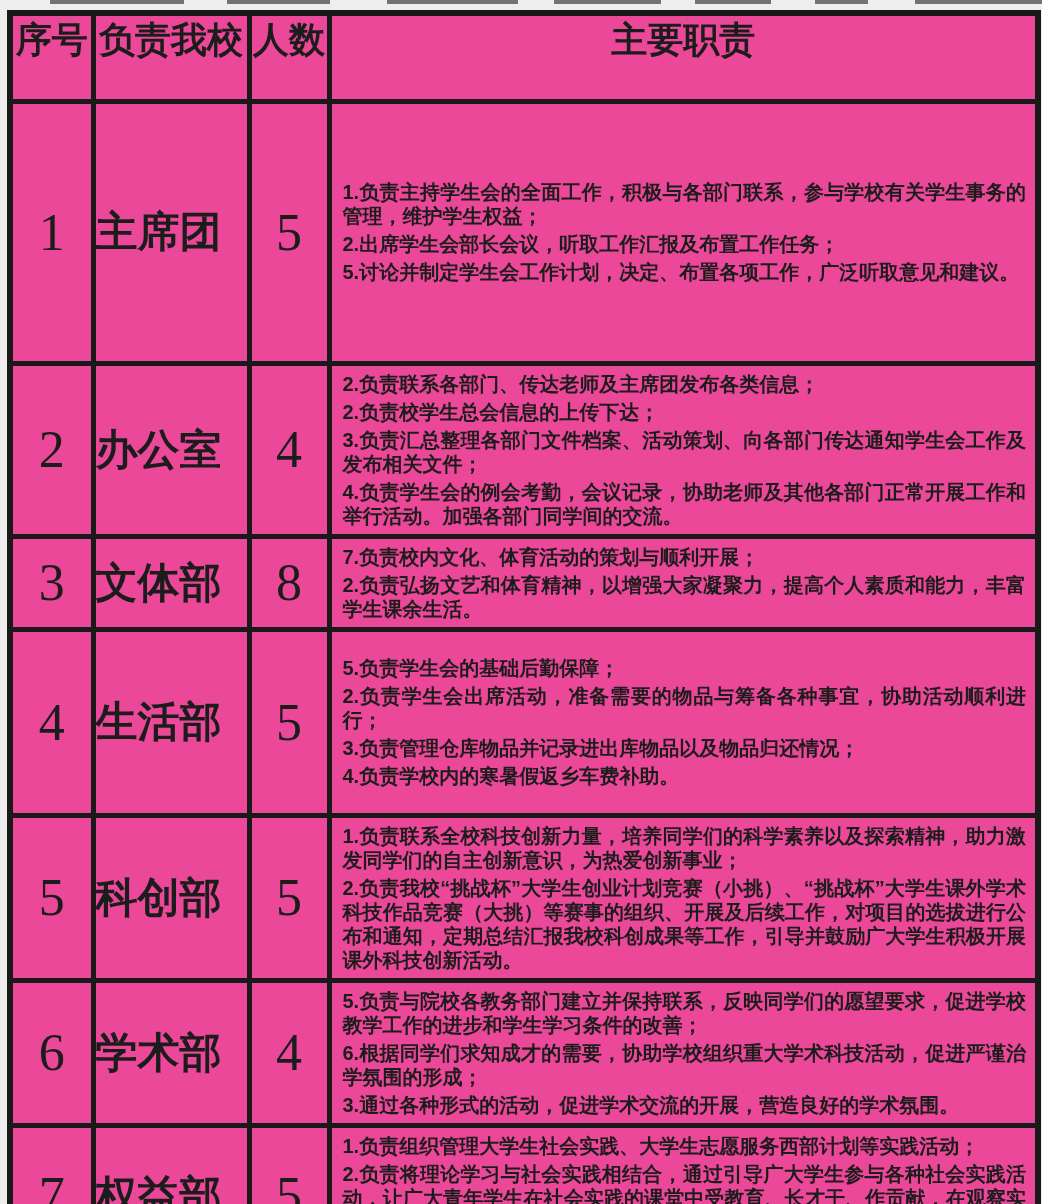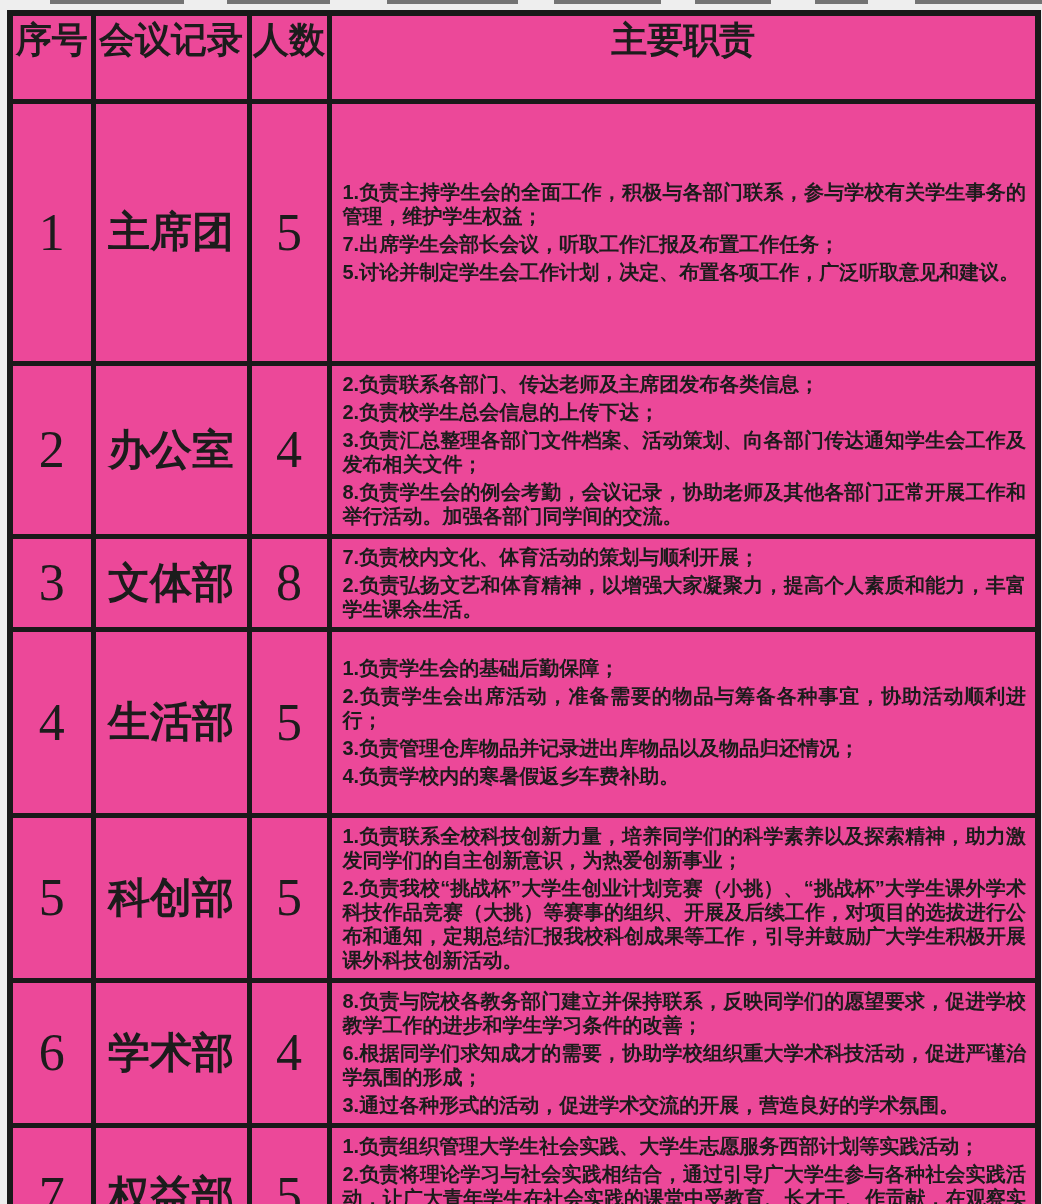--- a/index.html
+++ b/index.html
@@ -50,21 +50,21 @@
     font-family: "Liberation Serif", serif;
     font-size: 52px;
     font-weight: 400;
     text-align: center;
     vertical-align: middle;
     padding: 0;
   }
   td.nam {
     font-size: 42px;
     font-weight: 600;
-    text-align: center;
+    text-align: left;
     vertical-align: middle;
     padding: 0;
     white-space: nowrap;
   }
   td.dut {
     vertical-align: middle;
     padding: 2px 5px 2px 7px;
     font-size: 20px;
     font-weight: 600;
     line-height: 24px;
@@ -98,82 +98,82 @@
   <table class="org">
     <colgroup>
       <col style="width:83px">
       <col style="width:156px">
       <col style="width:80px">
       <col style="width:709px">
     </colgroup>
     <thead>
       <tr class="hrow">
         <th class="hdr">序号</th>
-        <th class="hdr">会议记录</th>
+        <th class="hdr">负责我校</th>
         <th class="hdr">人数</th>
         <th class="hdr">主要职责</th>
       </tr>
     </thead>
     <tbody>
       <tr class="row-1">
         <td class="seq">1</td>
         <td class="nam">主席团</td>
         <td class="cnt">5</td>
         <td class="dut">
           <div class="duty">1.负责主持学生会的全面工作，积极与各部门联系，参与学校有关学生事务的管理，维护学生权益；</div>
-          <div class="duty">7.出席学生会部长会议，听取工作汇报及布置工作任务；</div>
+          <div class="duty">2.出席学生会部长会议，听取工作汇报及布置工作任务；</div>
           <div class="duty">5.讨论并制定学生会工作计划，决定、布置各项工作，广泛听取意见和建议。</div>
         </td>
       </tr>
       <tr class="row-2">
         <td class="seq">2</td>
         <td class="nam">办公室</td>
         <td class="cnt">4</td>
         <td class="dut">
           <div class="duty">2.负责联系各部门、传达老师及主席团发布各类信息；</div>
           <div class="duty">2.负责校学生总会信息的上传下达；</div>
           <div class="duty">3.负责汇总整理各部门文件档案、活动策划、向各部门传达通知学生会工作及发布相关文件；</div>
-          <div class="duty">8.负责学生会的例会考勤，会议记录，协助老师及其他各部门正常开展工作和举行活动。加强各部门同学间的交流。</div>
+          <div class="duty">4.负责学生会的例会考勤，会议记录，协助老师及其他各部门正常开展工作和举行活动。加强各部门同学间的交流。</div>
         </td>
       </tr>
       <tr class="row-3">
         <td class="seq">3</td>
         <td class="nam">文体部</td>
         <td class="cnt">8</td>
         <td class="dut">
           <div class="duty">7.负责校内文化、体育活动的策划与顺利开展；</div>
           <div class="duty">2.负责弘扬文艺和体育精神，以增强大家凝聚力，提高个人素质和能力，丰富学生课余生活。</div>
         </td>
       </tr>
       <tr class="row-4">
         <td class="seq">4</td>
         <td class="nam">生活部</td>
         <td class="cnt">5</td>
         <td class="dut">
-          <div class="duty">1.负责学生会的基础后勤保障；</div>
+          <div class="duty">5.负责学生会的基础后勤保障；</div>
           <div class="duty">2.负责学生会出席活动，准备需要的物品与筹备各种事宜，协助活动顺利进行；</div>
           <div class="duty">3.负责管理仓库物品并记录进出库物品以及物品归还情况；</div>
           <div class="duty">4.负责学校内的寒暑假返乡车费补助。</div>
         </td>
       </tr>
       <tr class="row-5">
         <td class="seq">5</td>
         <td class="nam">科创部</td>
         <td class="cnt">5</td>
         <td class="dut">
           <div class="duty">1.负责联系全校科技创新力量，培养同学们的科学素养以及探索精神，助力激发同学们的自主创新意识，为热爱创新事业；</div>
           <div class="duty">2.负责我校“挑战杯”大学生创业计划竞赛（小挑）、“挑战杯”大学生课外学术科技作品竞赛（大挑）等赛事的组织、开展及后续工作，对项目的选拔进行公布和通知，定期总结汇报我校科创成果等工作，引导并鼓励广大学生积极开展课外科技创新活动。</div>
         </td>
       </tr>
       <tr class="row-6">
         <td class="seq">6</td>
         <td class="nam">学术部</td>
         <td class="cnt">4</td>
         <td class="dut">
-          <div class="duty">8.负责与院校各教务部门建立并保持联系，反映同学们的愿望要求，促进学校教学工作的进步和学生学习条件的改善；</div>
+          <div class="duty">5.负责与院校各教务部门建立并保持联系，反映同学们的愿望要求，促进学校教学工作的进步和学生学习条件的改善；</div>
           <div class="duty">6.根据同学们求知成才的需要，协助学校组织重大学术科技活动，促进严谨治学氛围的形成；</div>
           <div class="duty">3.通过各种形式的活动，促进学术交流的开展，营造良好的学术氛围。</div>
         </td>
       </tr>
       <tr class="row-7">
         <td class="seq">7</td>
         <td class="nam">权益部</td>
         <td class="cnt">5</td>
         <td class="dut">
           <div class="duty">1.负责组织管理大学生社会实践、大学生志愿服务西部计划等实践活动；</div>

